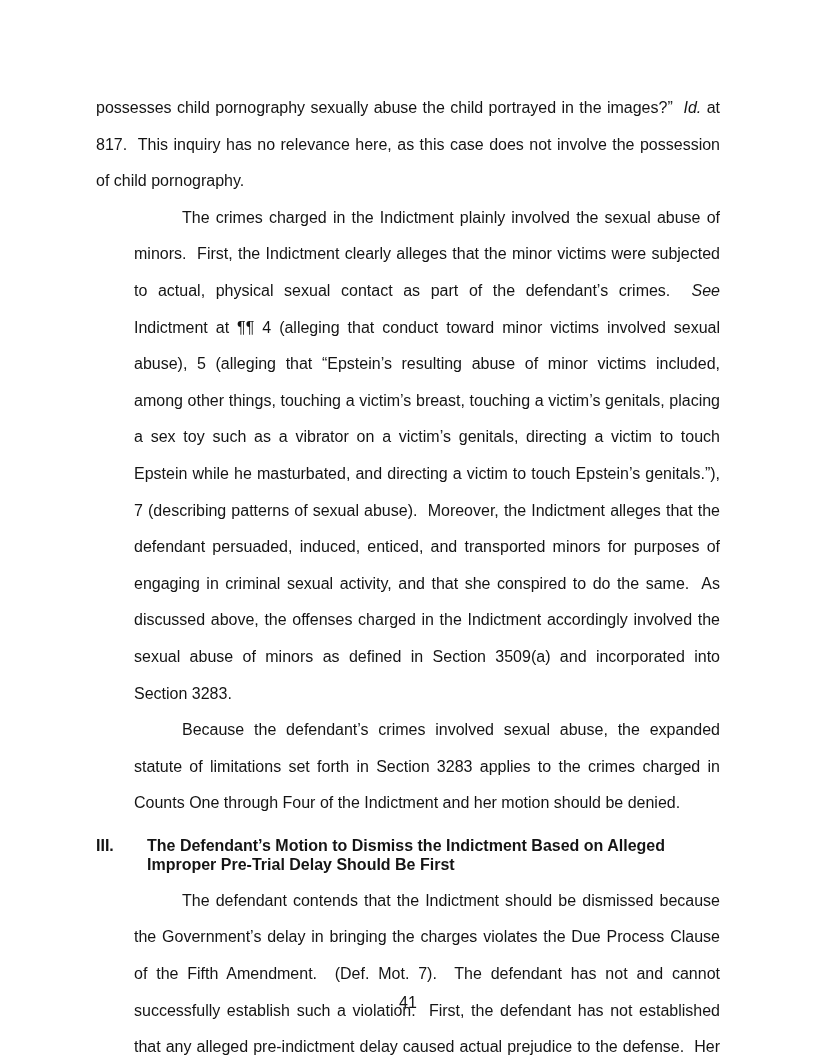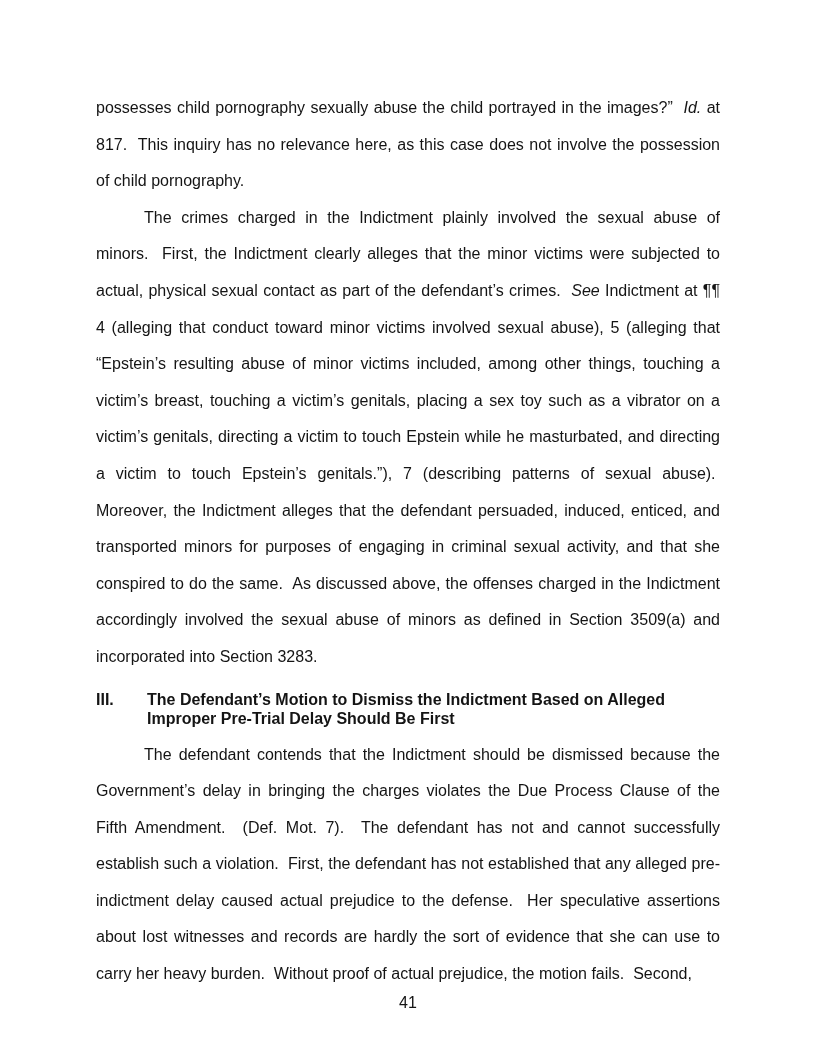--- a/index.html
+++ b/index.html
@@ -21,21 +21,21 @@
     position: absolute;
     left: 96px;
     right: 96px;
     top: 90px;
   }
   .para {
     margin: 0;
     text-align: justify;
     line-height: 36.6px;
   }
-  .para.indent { text-indent: 48px; }
+  .para.indent { text-indent: 48px; margin-left: 38px; }
   .run { font-style: normal; }
   .run.italic { font-style: italic; }
   .heading {
     display: flex;
     font-weight: bold;
     line-height: 19.5px;
     margin: 14px 0 8px 0;
   }
   .heading-num { flex: 0 0 51px; }
   .heading-text { flex: 1; }
@@ -48,20 +48,21 @@
     font-size: 16px;
   }
 </style>
 </head>
 <body>
 
 <div class="page">
   <div class="doc-body">
       <p class="para"><span class="run">possesses child pornography sexually abuse the child portrayed in the images?”&nbsp; </span><span class="run italic">Id.</span><span class="run"> at 817.&nbsp; This inquiry has no relevance here, as this case does not involve the possession of child pornography.</span></p>
       <p class="para indent"><span class="run">The crimes charged in the Indictment plainly involved the sexual abuse of minors.&nbsp; First, the Indictment clearly alleges that the minor victims were subjected to actual, physical sexual contact as part of the defendant’s crimes.&nbsp; </span><span class="run italic">See</span><span class="run"> Indictment at ¶¶ 4 (alleging that conduct toward minor victims involved sexual abuse), 5 (alleging that “Epstein’s resulting abuse of minor victims included, among other things, touching a victim’s breast, touching a victim’s genitals, placing a sex toy such as a vibrator on a victim’s genitals, directing a victim to touch Epstein while he masturbated, and directing a victim to touch Epstein’s genitals.”), 7 (describing patterns of sexual abuse).&nbsp; Moreover, the Indictment alleges that the defendant persuaded, induced, enticed, and transported minors for purposes of engaging in criminal sexual activity, and that she conspired to do the same.&nbsp; As discussed above, the offenses charged in the Indictment accordingly involved the sexual abuse of minors as defined in Section 3509(a) and incorporated into Section 3283.</span></p>
+      <p class="para indent"><span class="run">Because the defendant’s crimes involved sexual abuse, the expanded statute of limitations set forth in Section 3283 applies to the crimes charged in Counts One through Four of the Indictment and her motion should be denied.</span></p>
       <div class="heading">
         <span class="heading-num">III.</span>
         <span class="heading-text">The Defendant’s Motion to Dismiss the Indictment Based on Alleged Improper Pre-Trial Delay Should Be First</span>
       </div>
       <p class="para indent"><span class="run">The defendant contends that the Indictment should be dismissed because the Government’s delay in bringing the charges violates the Due Process Clause of the Fifth Amendment.&nbsp; (Def. Mot. 7).&nbsp; The defendant has not and cannot successfully establish such a violation.&nbsp; First, the defendant has not established that any alleged pre-indictment delay caused actual prejudice to the defense.&nbsp; Her speculative assertions about lost witnesses and records are hardly the sort of evidence that she can use to carry her heavy burden.&nbsp; Without proof of actual prejudice, the motion fails.&nbsp; Second,</span></p>
     </div>
   <div class="page-number">41</div>
 </div>
 
 </body></html>

